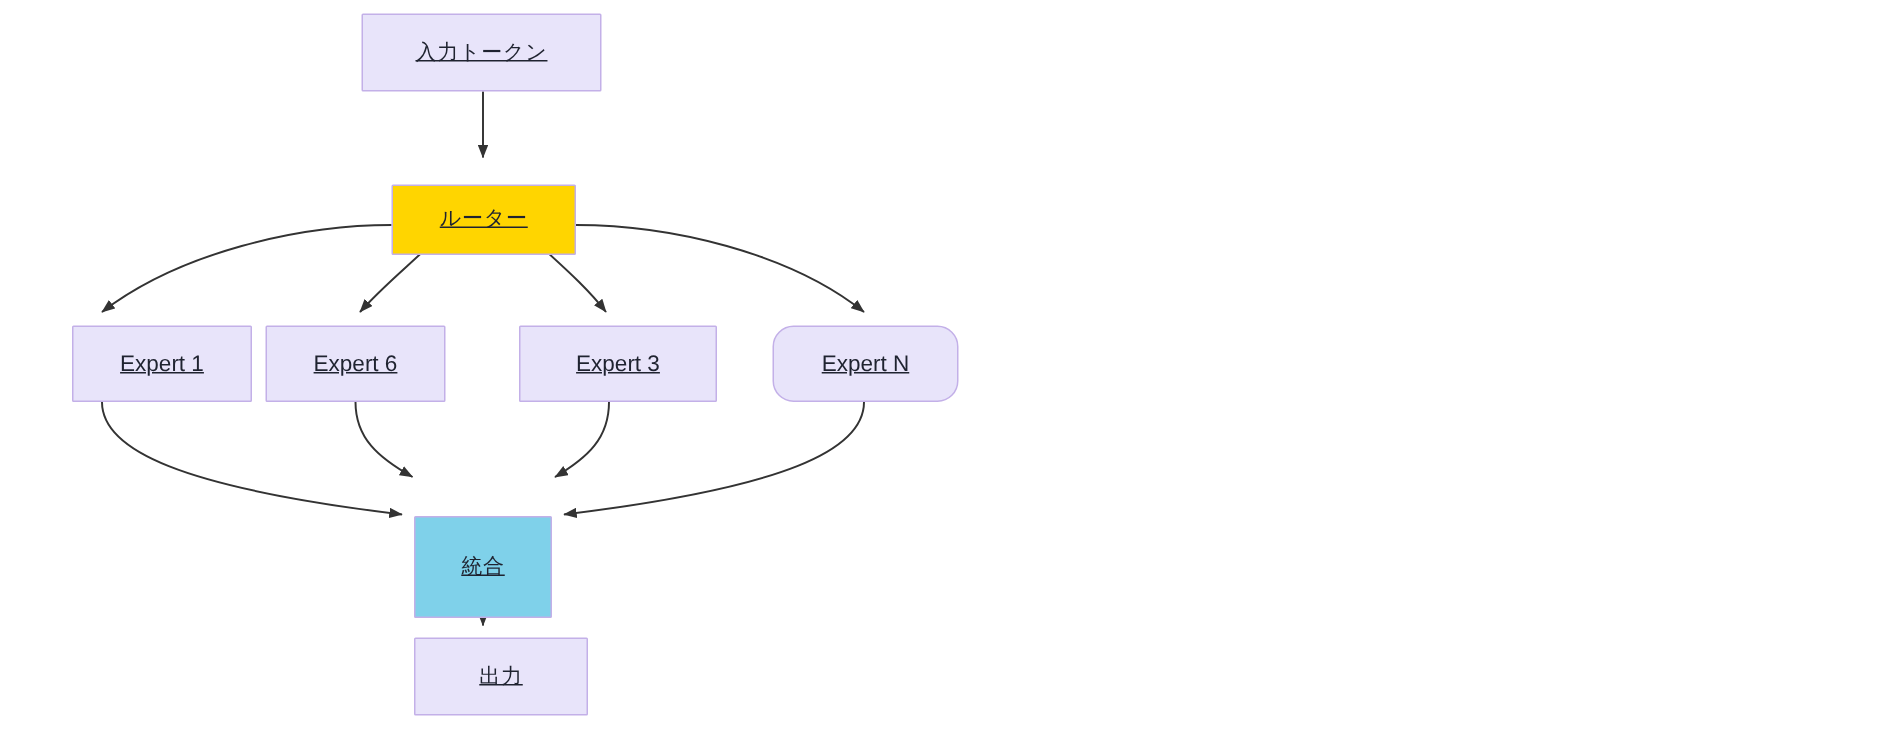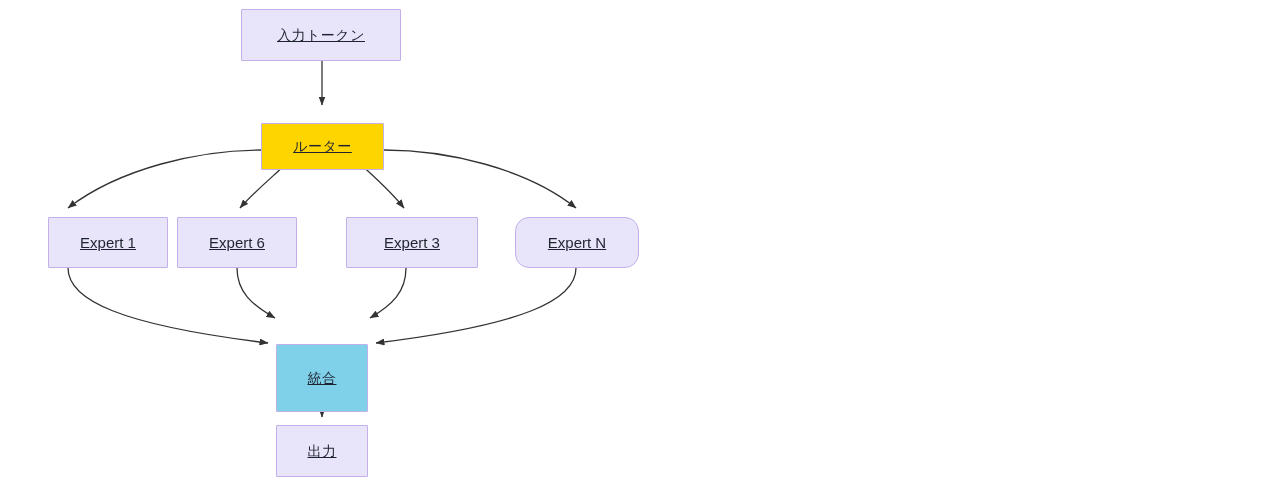--- a/index.html
+++ b/index.html
@@ -113,17 +113,17 @@
   </div>
 
   <div class="node fill-lavender" style="left:515px; top:217px; width:124px; height:51px;border-radius:14px;">
     <span class="node-label">Expert N</span>
   </div>
 
   <div class="node fill-sky" style="left:276px; top:320px; width:92px; height:68px;margin-top:24px;">
     <span class="node-label cjk">統合</span>
   </div>
 
-  <div class="node fill-lavender" style="left:276px; top:425px; width:92px; height:52px;">
+  <div class="node fill-lavender" style="left:276px; top:425px; width:116px; height:52px;">
     <span class="node-label cjk">出力</span>
   </div>
 
 </div>
 
 </body></html>

